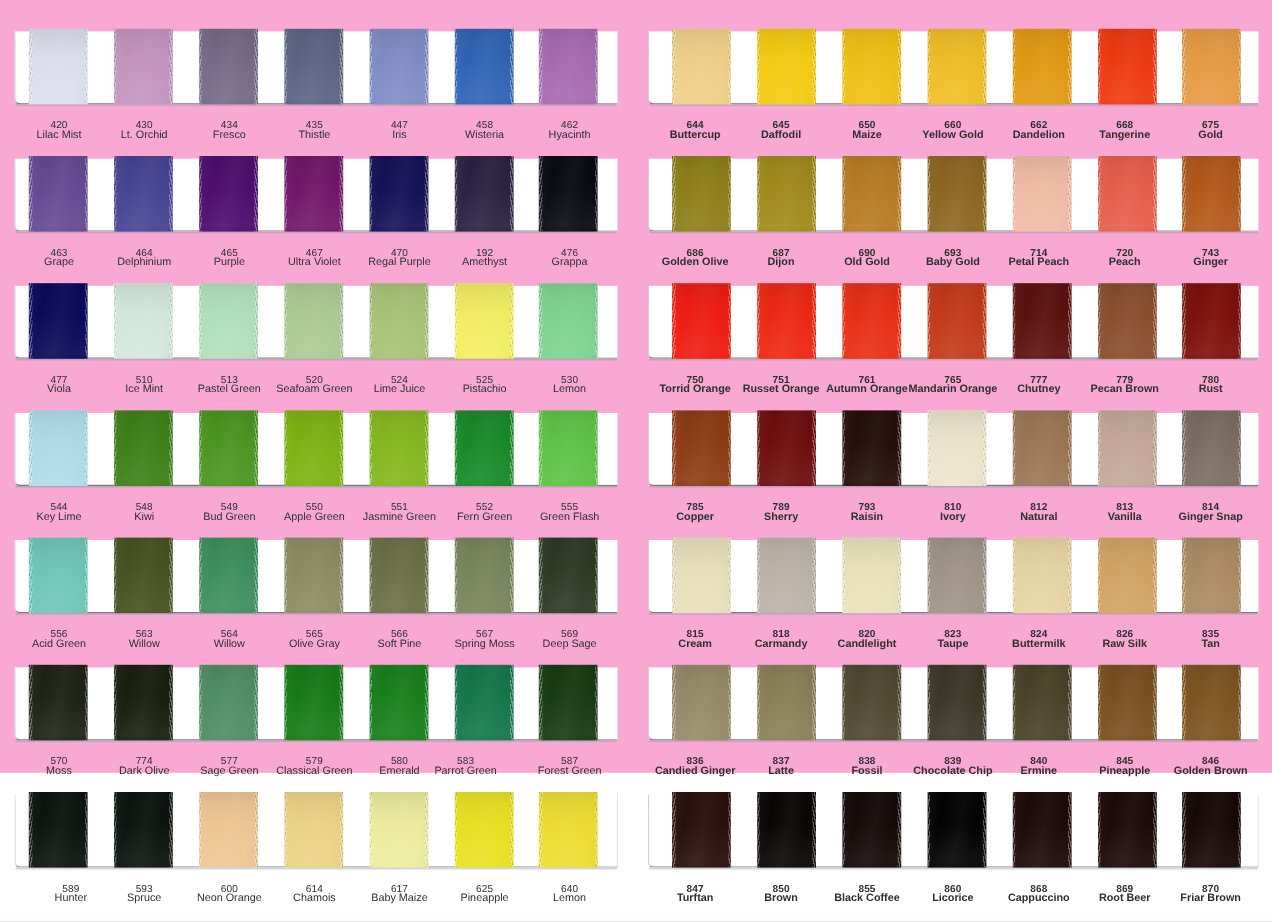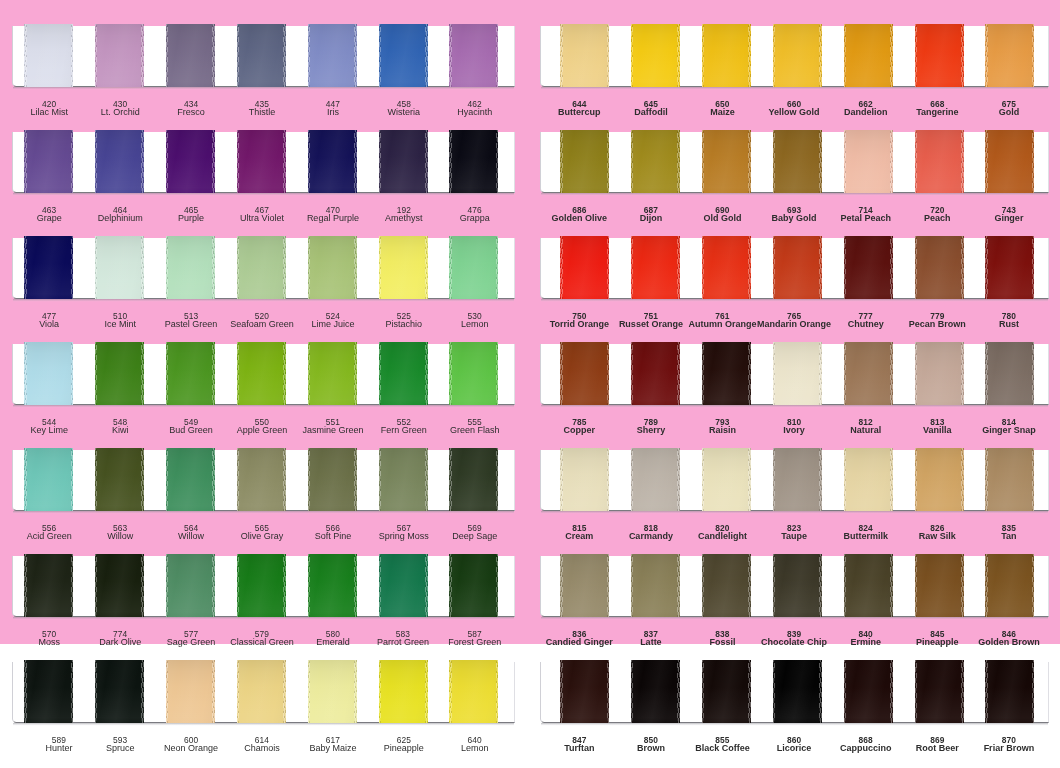--- a/index.html
+++ b/index.html
@@ -425,21 +425,21 @@
     </div>
     <div class="lab" style="left:292.9px">
       <div class="code">580</div>
       <div class="nm">Emerald</div>
     </div>
     <div class="sw" style="left:378.5px;background:#14784c">
       <div class="sheen"></div>
       <div class="edge l"></div>
       <div class="edge r"></div>
     </div>
-    <div class="lab" style="left:363px">
+    <div class="lab" style="left:348px">
       <div class="code">583</div>
       <div class="nm">Parrot Green</div>
     </div>
     <div class="sw" style="left:449.4px;background:#173c12">
       <div class="sheen"></div>
       <div class="edge l"></div>
       <div class="edge r"></div>
     </div>
     <div class="lab" style="left:434.7px">
       <div class="code">587</div>

